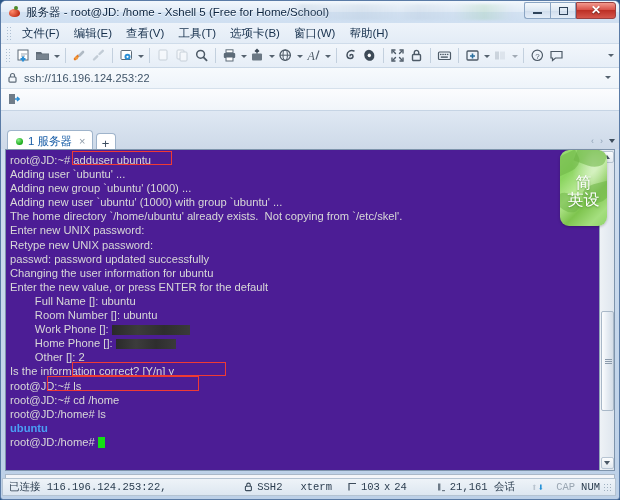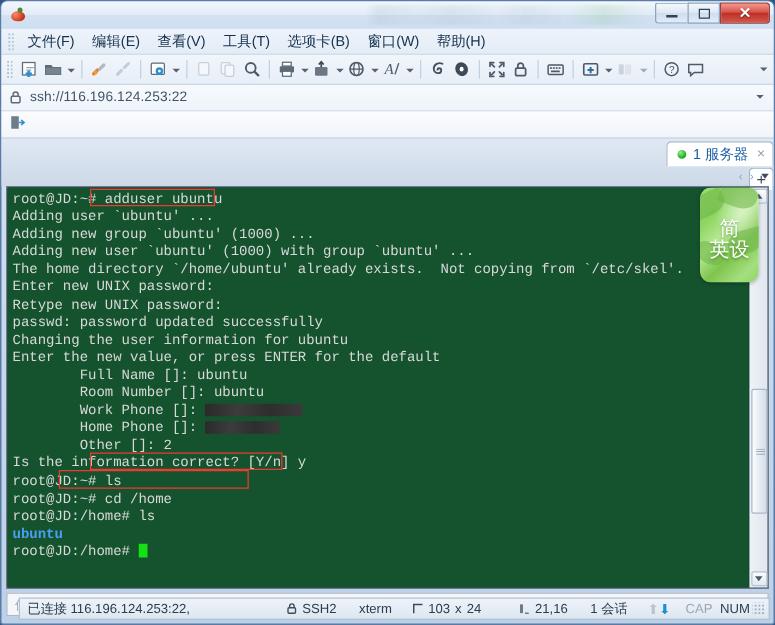--- a/index.html
+++ b/index.html
@@ -147,21 +147,21 @@
     padding-left: 7px; gap: 6px;
     background: linear-gradient(to bottom,#fbfcfe,#f1f5fa);
     border-bottom: 1px solid #c6d4e4;
   }
   .hint-text { font-size: 11px; color: #6a7886; }
 
   
   .tabbar {
     height: 38px; position: relative;
     background: linear-gradient(to bottom,#dfe8f3,#cdd9e8);
-    display: flex; align-items: flex-end; padding-left: 6px; flex-direction: column;
+    display: flex; align-items: flex-end; padding-left: 6px;
   }
   .tab {
     height: 21px; display: flex; align-items: center; gap: 5px;
     padding: 0 6px 0 8px;
     background: #fff;
     border: 1px solid #9fb4cb; border-bottom: none;
     border-radius: 4px 4px 0 0;
     position: relative; top: 2px;
   }
   .tab-dot { width: 7px; height: 7px; border-radius: 50%;
@@ -188,24 +188,24 @@
     position: relative;
     margin: 0 4px;
     height: 322px;
     border: 1px solid #7e94ac;
     background: #000;
     display: flex;
   }
   .term {
     flex: 1 1 auto;
     position: relative;
-    background: #14532d;
+    background: #4c1d95;
     padding: 3px 0 0 4px;
     overflow: hidden;
-    font-family: Liberation Mono, monospace;
+    font-family: Liberation Sans, sans-serif;
     font-size: 11.2px;
     line-height: 14.1px;
     color: #cfcfcf;
     white-space: pre;
   }
   .term .l { display: block; height: 14.1px; }
   .c-white { color: #d8d8d8; }
   .c-blue  { color: #4a9ff5; font-weight: bold; }
   .blk { display: inline-block; vertical-align: -2px; height: 10px;
          background: linear-gradient(to right,#2a2a2a,#3c3c3c,#2e2e2e,#3a3a3a); filter: blur(.4px); }
@@ -270,45 +270,46 @@
   .sendbar .sb-text { font-size: 10px; color: #9aa6b3; }
   .sb-caret { position: absolute; right: 20px; top: 7px;
     border-left:3px solid transparent; border-right:3px solid transparent;
     border-top:3.5px solid #4a5866; }
   .sb-menu { position: absolute; right: 4px; top: 3px; width: 11px; height: 12px;
     display:flex; flex-direction:column; justify-content:center; gap:2px; }
   .sb-menu i { display:block; height: 1.5px; background:#4a5866; }
 
   
   .statusbar {
-    position: absolute; left: 14px; right: 3px; bottom: 3px; height: 18px;
+    position: absolute; left: 1px; right: 3px; bottom: 3px; height: 18px;
     background: linear-gradient(to bottom,#eef3f8,#dde7f1);
     border: 1px solid #b4c3d2;
     display: flex; align-items: center;
-    font-size: 10.5px; color: #2b3d4f;
+    font-size: 10.5px; color: #2b3d4f; font-family: Liberation Mono, monospace;
   }
   .st-conn { padding-left: 6px; white-space: nowrap; }
   .st-cell { display: flex; align-items: center; gap: 4px; white-space: nowrap; }
   .st-grow { flex: 1 1 auto; }
   .st-dim { color: #9aa6b2; }
   .st-arrow-up { color: #b9c4cf; font-size: 11px; }
   .st-arrow-dn { color: #1f8ed6; font-size: 11px; }
   .st-grip {
     width: 10px; height: 10px; margin: 0 3px 0 2px;
     background-image: radial-gradient(circle, #9fb0c0 40%, transparent 41%);
     background-size: 3px 3px; background-position: right bottom;
   }
 </style>
 </head>
 <body>
 
 <div id="app">
 
   <div class="titlebar">
     <span class="title-icon"></span>
+    <span class="title-text">服务器 - root@JD: /home - Xshell 5 (Free for Home/School)</span>
     <span class="title-ghost"></span>
     <div class="win-btns">
       <div class="wb min">
           <span class="bar"></span>
         </div>
       <div class="wb max">
           <span class="sq"></span>
         </div>
       <div class="wb close">
           <span class="xg">✕</span>
@@ -578,21 +579,21 @@
     </span>
     <span class="st-cell" style="margin-right:16px">xterm</span>
     <span class="st-cell" style="margin-right:30px">
       <svg width="9" height="10" viewBox="0 0 9 10">
           <path d="M1 8.5V1.5h7" fill="none" stroke="#3c4c5c" stroke-width="1.2"></path>
         </svg>
       <span>103</span>
         <span>x</span>
         <span>24</span>
     </span>
-    <span class="st-cell" style="margin-right:18px">
+    <span class="st-cell" style="margin-right:0">
       <svg width="9" height="10" viewBox="0 0 9 10">
           <rect x="1" y="1.5" width="2.4" height="7" fill="#6d7a87"></rect>
           <path d="M5 8.6h3" stroke="#6d7a87" stroke-width="1.2"></path>
         </svg>
       <span>21,16</span>
     </span>
     <span class="st-cell" style="margin-right:16px">1 会话</span>
     <span class="st-arrow-up">⬆</span>
     <span class="st-arrow-dn" style="margin-right:12px">⬇</span>
     <span class="st-dim" style="margin-right:6px">CAP</span>

